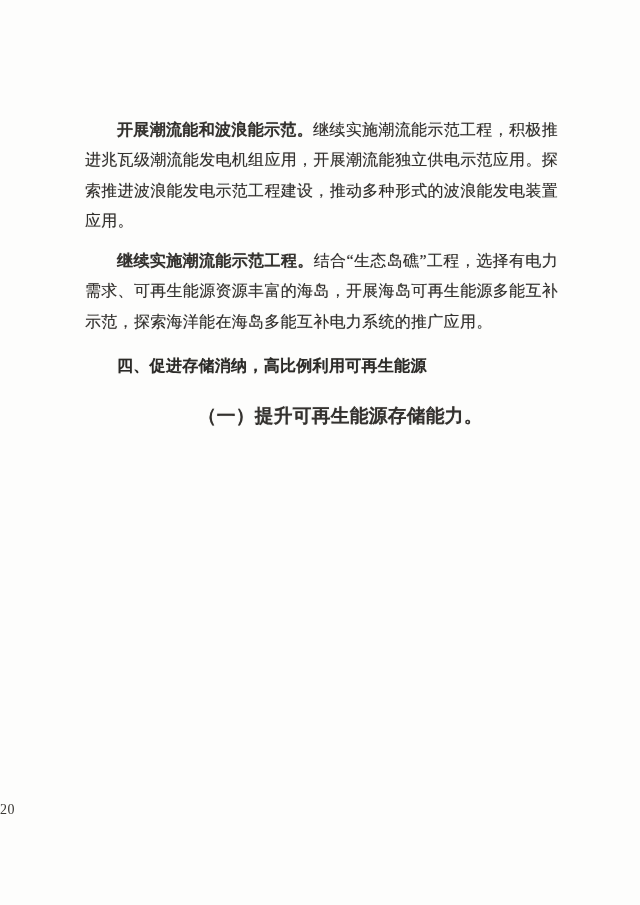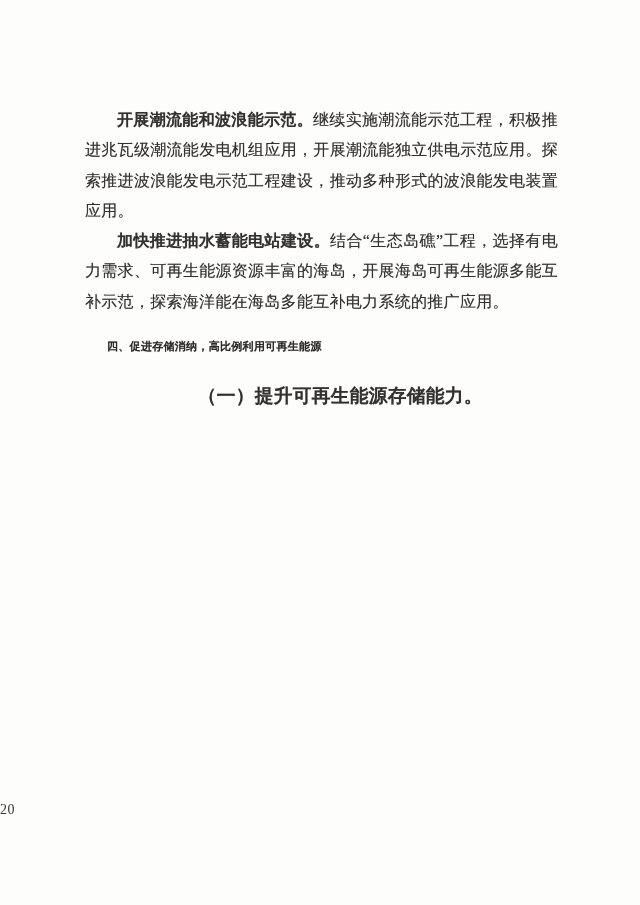--- a/index.html
+++ b/index.html
@@ -23,30 +23,30 @@
     width: 473px;
     color: #33312e;
     font-size: 16px;
     line-height: 30.3px;
     letter-spacing: 0.3px;
     text-align: justify;
     text-justify: inter-ideograph;
     text-shadow: 0 0 0.7px rgba(70, 68, 64, 0.55);
   }
   .para {
-    margin: 0 0;
+    margin: 10px 0;
     text-indent: 2em;
   }
   .para .lead {
     font-weight: bold;
   }
   .section-heading {
     margin: 14px 0;
     text-indent: 2em;
-    font-size: 11px;
+    font-size: 16px;
     font-weight: bold;
     color: #2b2a27;
     text-align: left;
   }
   .subsection-heading {
     margin: 20px 0;
     text-indent: 2em;
     font-weight: bold;
     color: #33312e;
     text-align: center;
@@ -63,21 +63,21 @@
   }
 </style>
 </head>
 <body>
 
 <div class="page">
   <div class="content">
 
     <p class="para"><span class="lead">开展潮流能和波浪能示范。</span><span>继续实施潮流能示范工程，积极推进兆瓦级潮流能发电机组应用，开展潮流能独立供电示范应用。探索推进波浪能发电示范工程建设，推动多种形式的波浪能发电装置应用。</span></p>
 
-    <p class="para"><span class="lead">加快推进抽水蓄能电站建设。</span><span>结合“生态岛礁”工程，选择有电力需求、可再生能源资源丰富的海岛，开展海岛可再生能源多能互补示范，探索海洋能在海岛多能互补电力系统的推广应用。</span></p>
+    <p class="para"><span class="lead">继续实施潮流能示范工程。</span><span>结合“生态岛礁”工程，选择有电力需求、可再生能源资源丰富的海岛，开展海岛可再生能源多能互补示范，探索海洋能在海岛多能互补电力系统的推广应用。</span></p>
 
     <h2 class="section-heading">四、促进存储消纳，高比例利用可再生能源</h2>
 
 
     <h3 class="subsection-heading">（一）提升可再生能源存储能力。</h3>
 
 
   </div>
 
   <div class="page-number">20</div>

